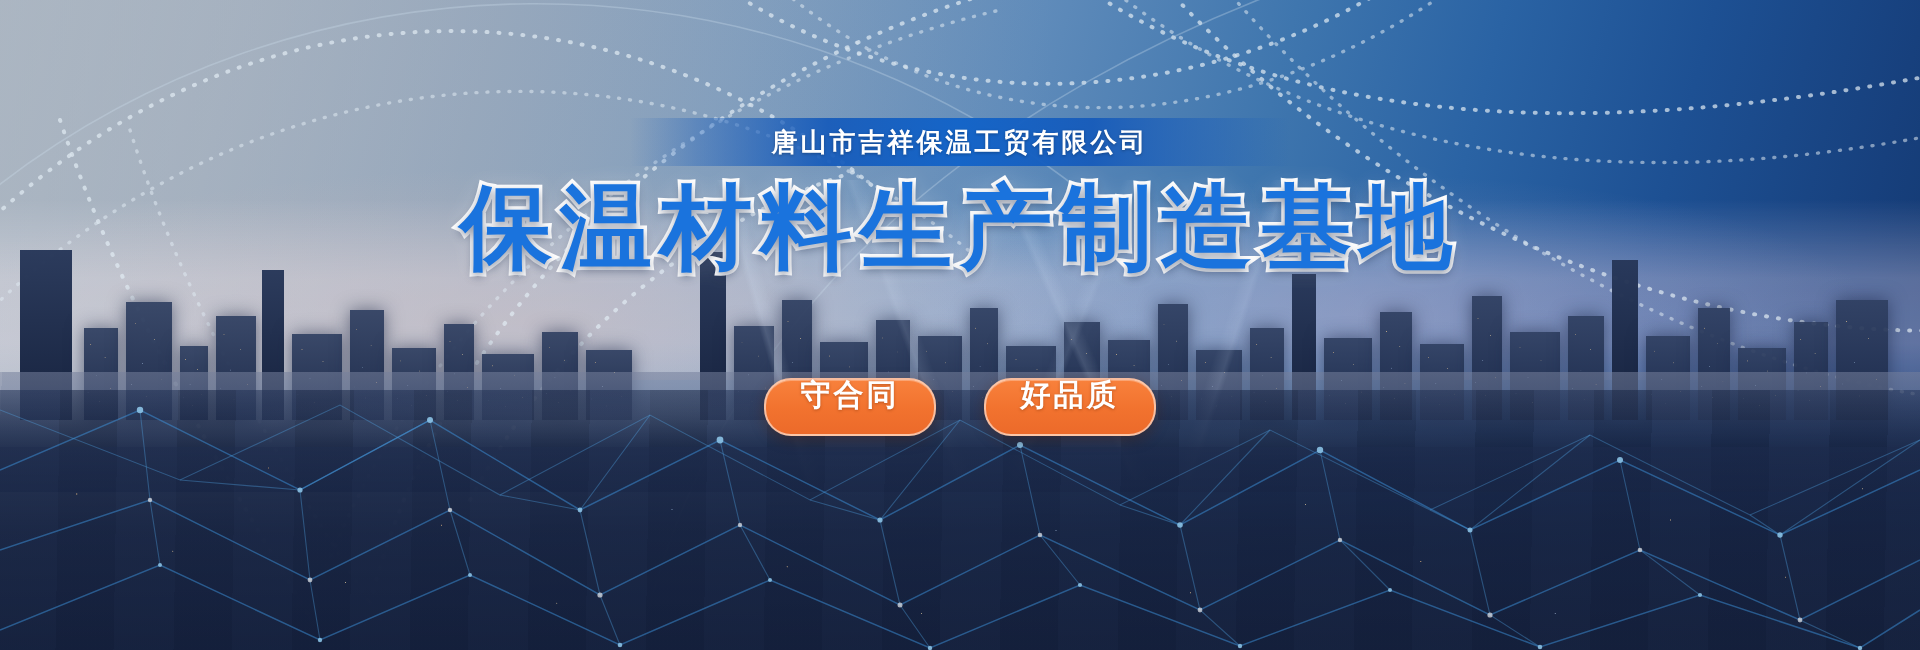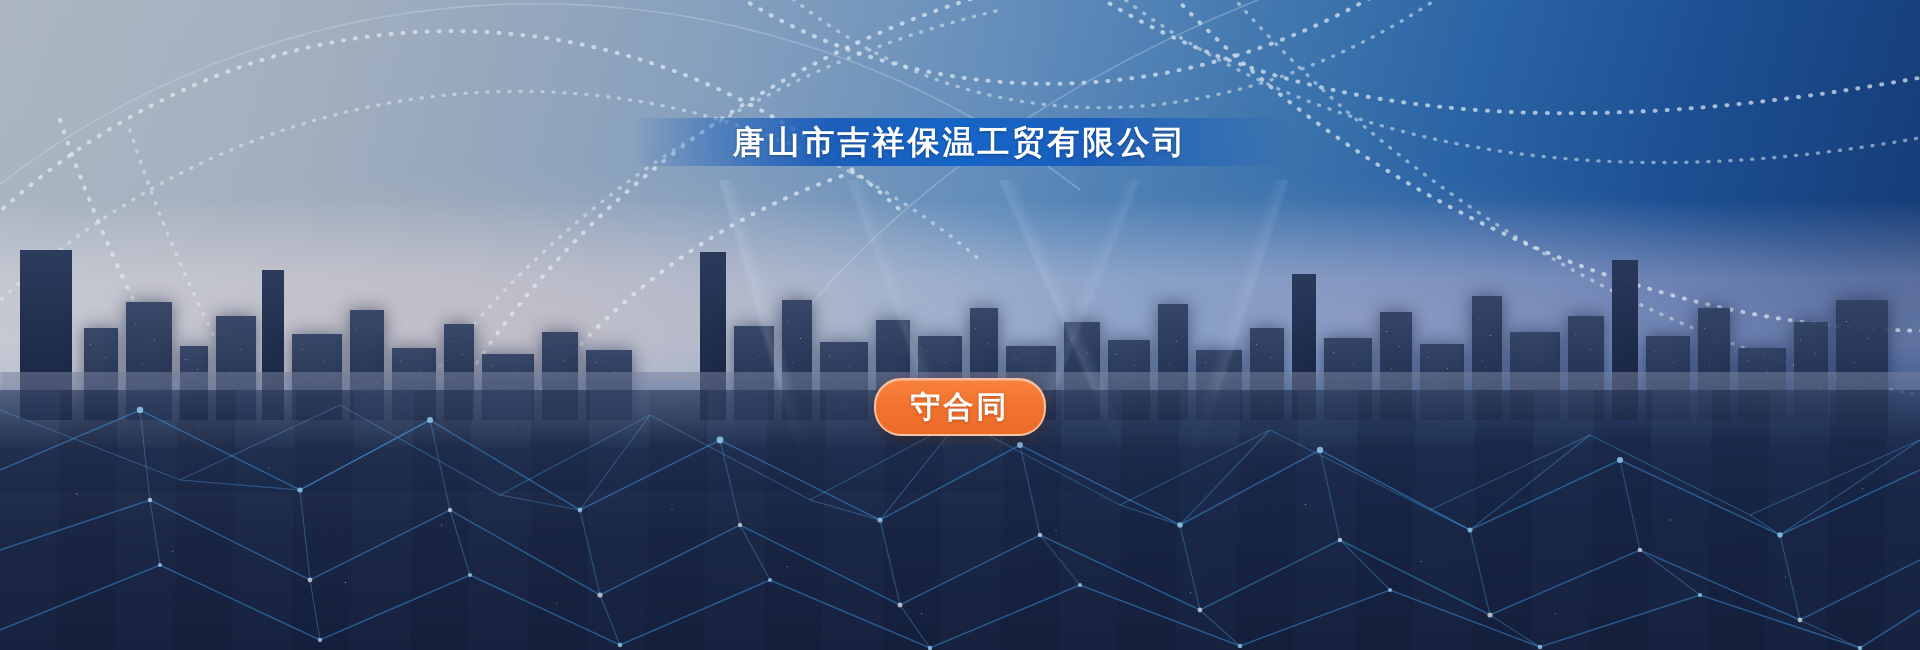--- a/index.html
+++ b/index.html
@@ -241,21 +241,21 @@
       #1565c8 50%,
       rgba(21,90,186,.92) 70%,
       rgba(21,90,186,.35) 90%,
       rgba(21,90,186,0) 100%);
     display: flex;
     align-items: center;
     justify-content: center;
   }
   .name-band .company {
     color: #ffffff;
-    font-size: 32px;
+    font-size: 26px;
     font-weight: bold;
     letter-spacing: 3px;
     line-height: 1;
     white-space: nowrap;
     text-shadow: 0 1px 3px rgba(0,0,0,.28);
   }
 
   
   .headline {
     position: absolute;
@@ -287,21 +287,20 @@
     justify-content: center;
     gap: 48px;
   }
   .pill {
     min-width: 168px;
     height: 54px;
     border-radius: 27px;
     background: linear-gradient(180deg, #f8813c 0%, #f2732f 50%, #ec6a2a 100%);
     border: 2px solid rgba(255,255,255,.55);
     display: flex;
-    align-items: center;
     justify-content: center;
     box-shadow:
       0 4px 14px rgba(80,30,0,.35),
       inset 0 1px 0 rgba(255,255,255,.28);
     cursor: pointer;
   }
   .pill span {
     color: #ffffff;
     font-size: 30px;
     font-weight: bold;
@@ -469,21 +468,27 @@
         <circle class="nd" cx="1860" cy="298" r="2.2"></circle>
     </g>
   </svg>
 
   <div class="content">
 
     <div class="name-band">
       <div class="company">唐山市吉祥保温工贸有限公司</div>
     </div>
 
+    <div class="headline">
+      <div class="title">保温材料生产制造基地</div>
+    </div>
 
     <div class="pills">
       <div class="pill">
         <span>守合同</span>
       </div>
+      <div class="pill">
+        <span>好品质</span>
+      </div>
     </div>
 
   </div>
 </div>
 
 </body></html>

